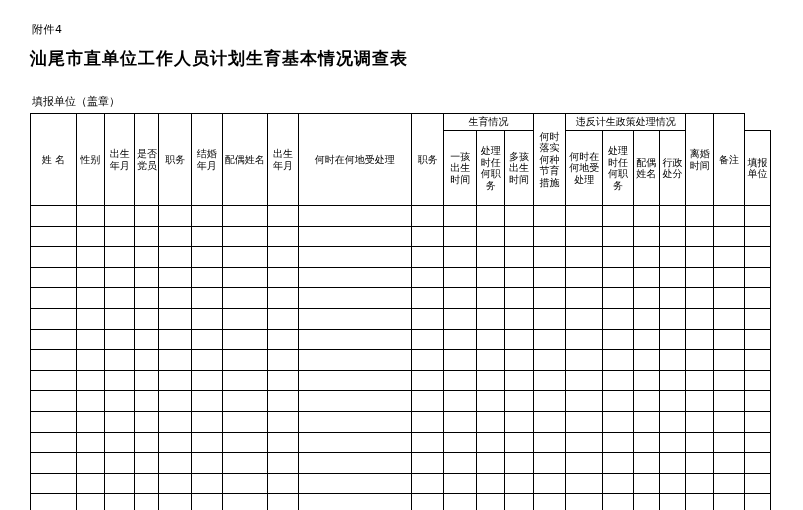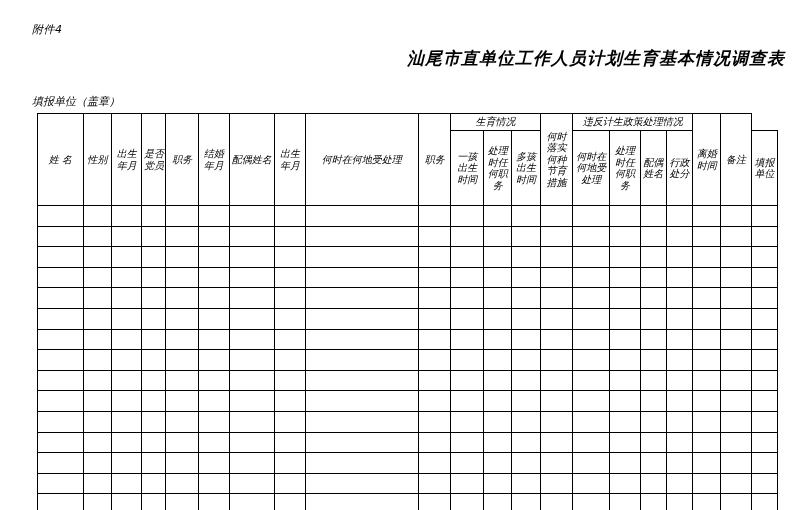--- a/index.html
+++ b/index.html
@@ -13,31 +13,30 @@
     font-family: "DejaVu Sans", sans-serif;
     color: #000;
     position: relative;
     overflow: hidden;
   }
   .page {
     position: relative;
     width: 803px;
     height: 364px;
     box-sizing: border-box;
-    padding: 22px 18px 10px 30px;
-    font-style: italic;
+    padding: 22px 34px 10px 30px;
   }
   .doc-ref {
     font-size: 11px;
     letter-spacing: 0.5px;
     margin-left: 2px;
     margin-bottom: 10px;
   }
   .doc-title {
-    text-align: right;
+    text-align: left;
     font-size: 17px;
     font-weight: bold;
     letter-spacing: 1px;
     margin: 2px 0 14px 0;
   }
   .filler-line {
     font-size: 11px;
     margin-left: 2px;
     margin-bottom: 4px;
     margin-top: 24px;

